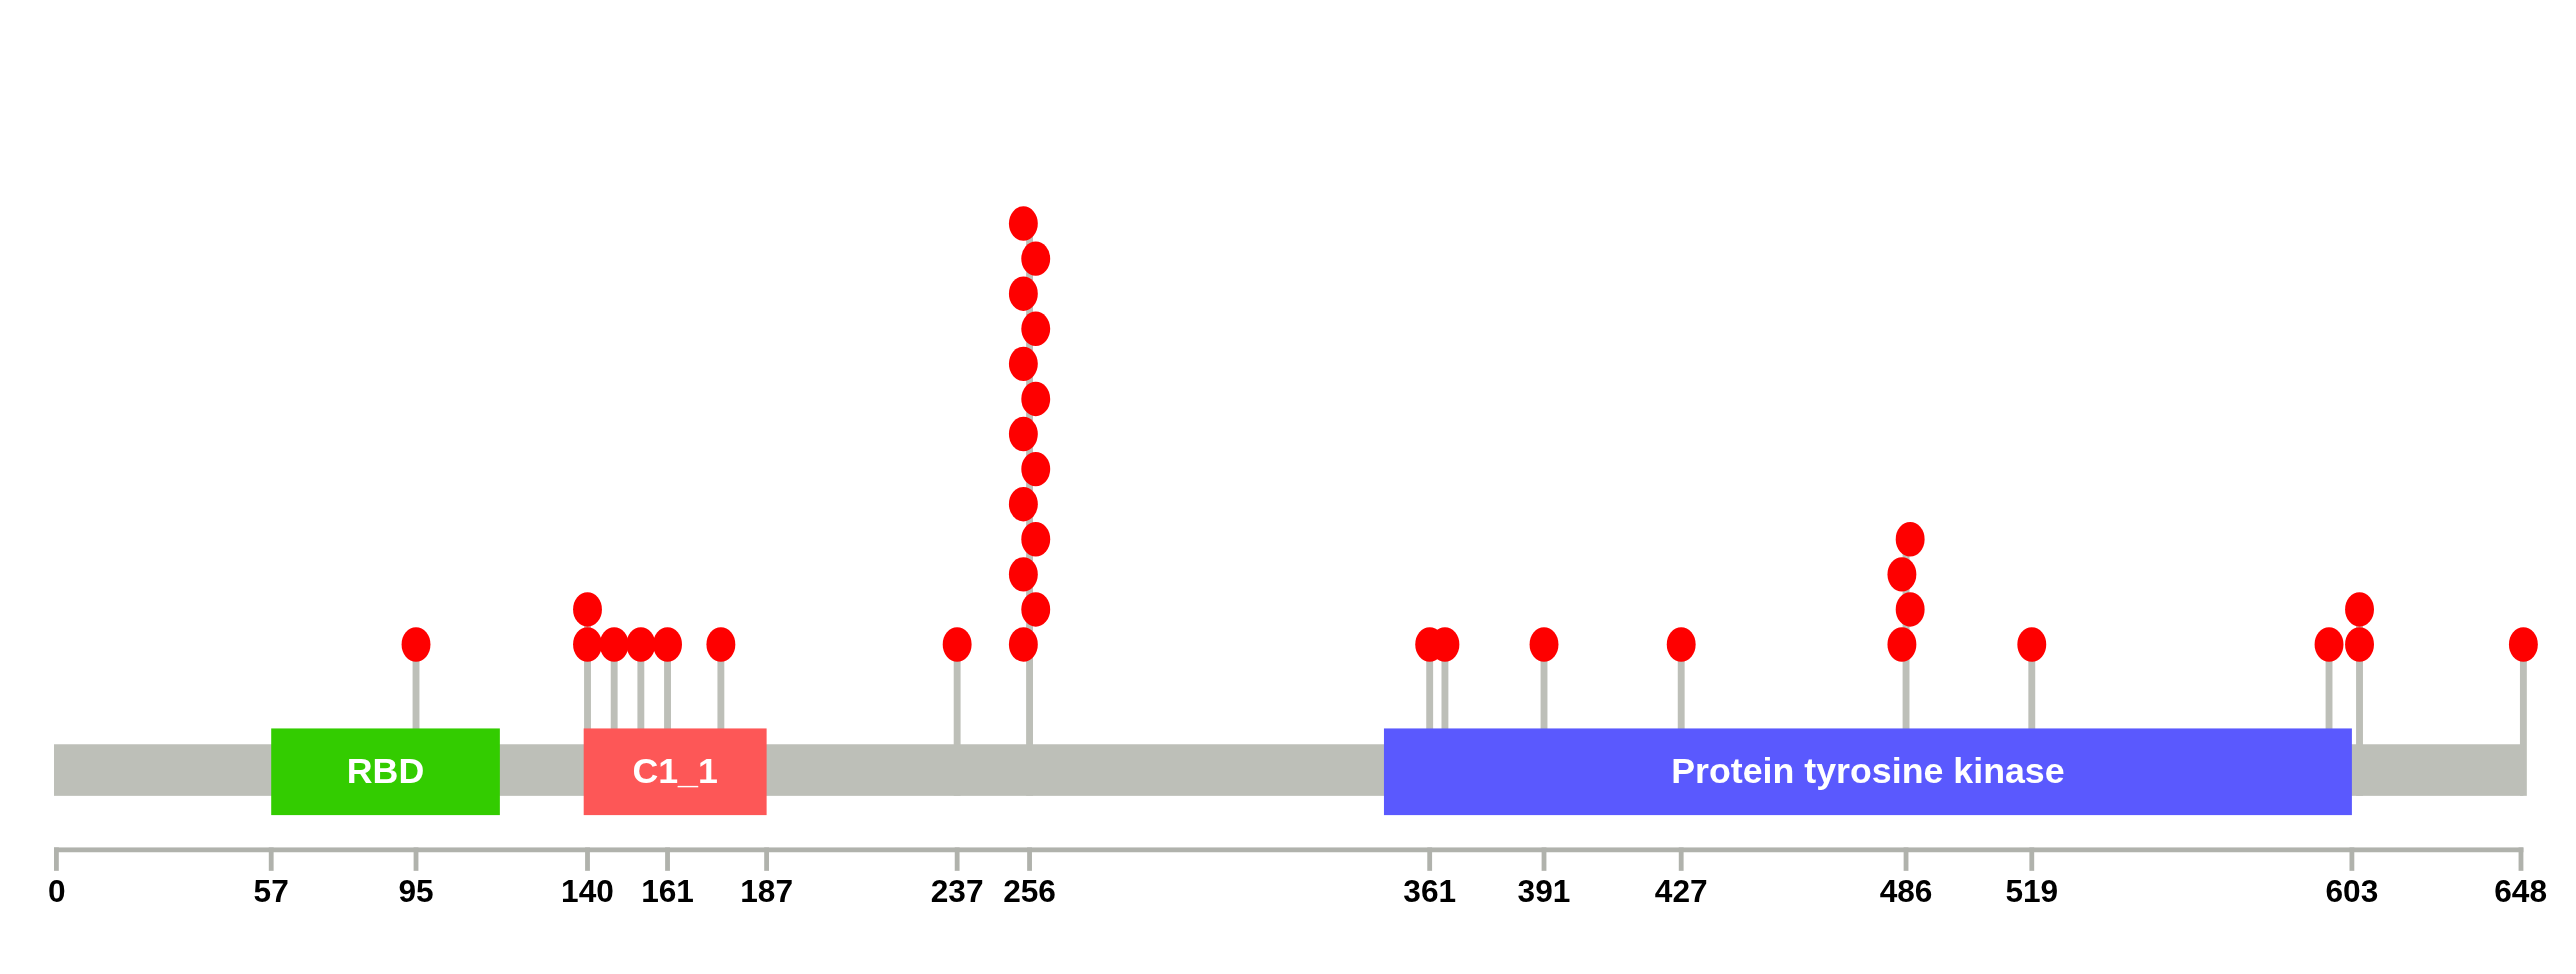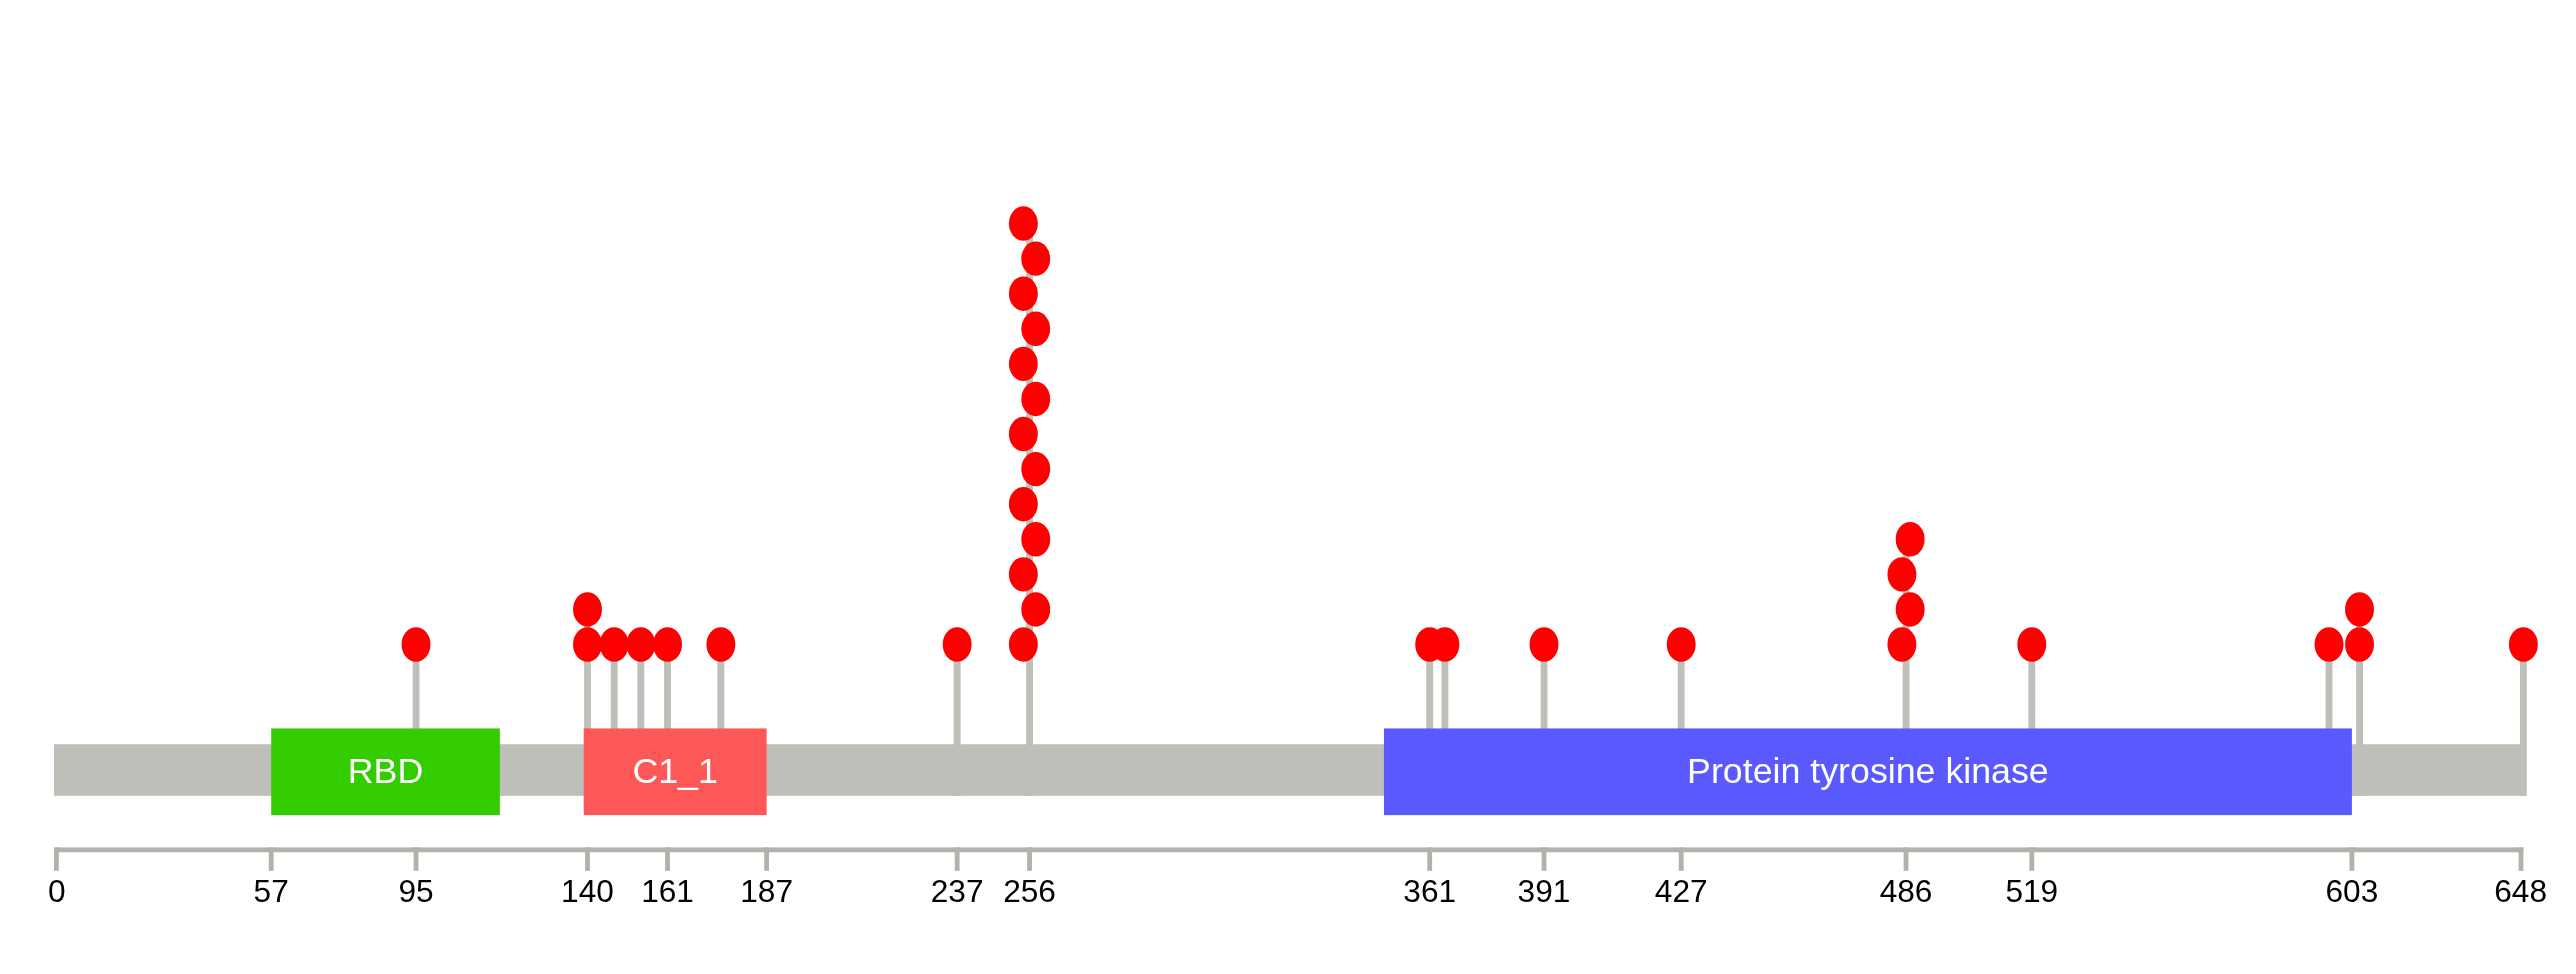--- a/index.html
+++ b/index.html
@@ -9,20 +9,21 @@
   }
   body {
     font-family: "Liberation Sans", sans-serif;
   }
   #plot {
     position: relative;
     width: 2576px;
     height: 974px;
     background: #ffffff;
     overflow: hidden;
+    font-weight: bold;
   }
   svg.lolliplot {
     display: block;
     width: 2576px;
     height: 974px;
   }
   .tick-label {
     font-family: "Liberation Sans", sans-serif;
     font-size: 46px;
     fill: #000000;

